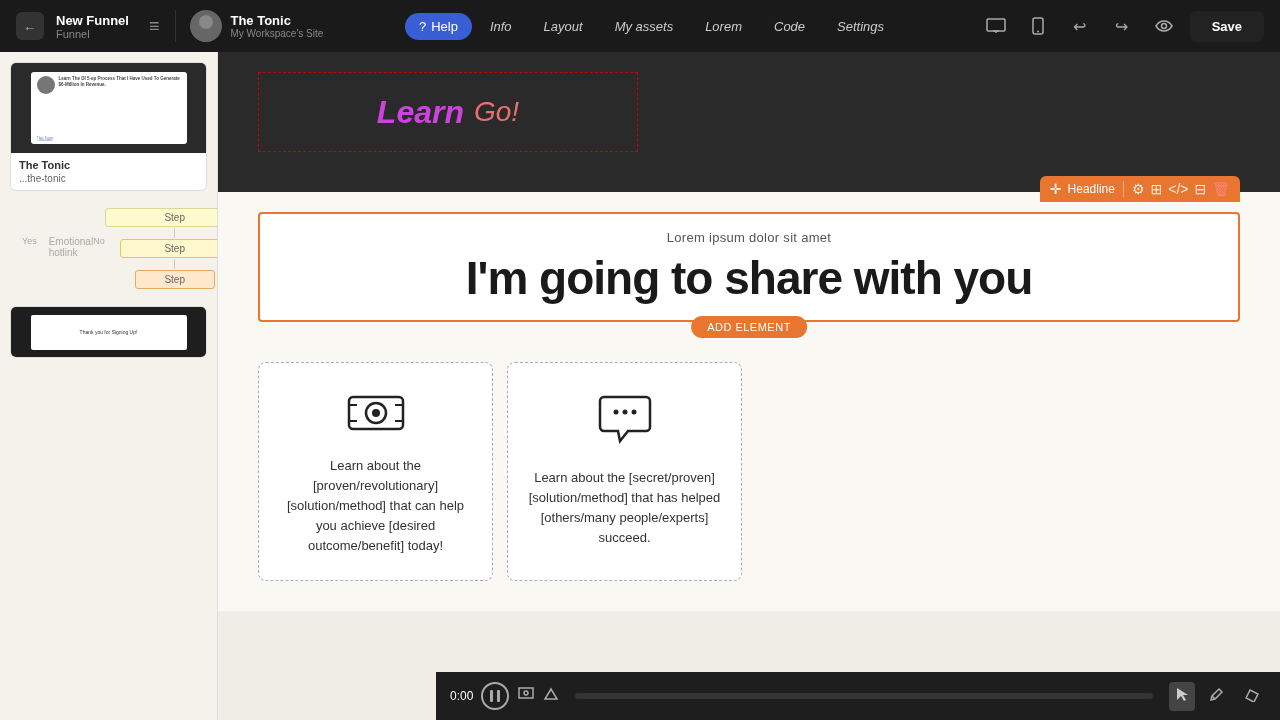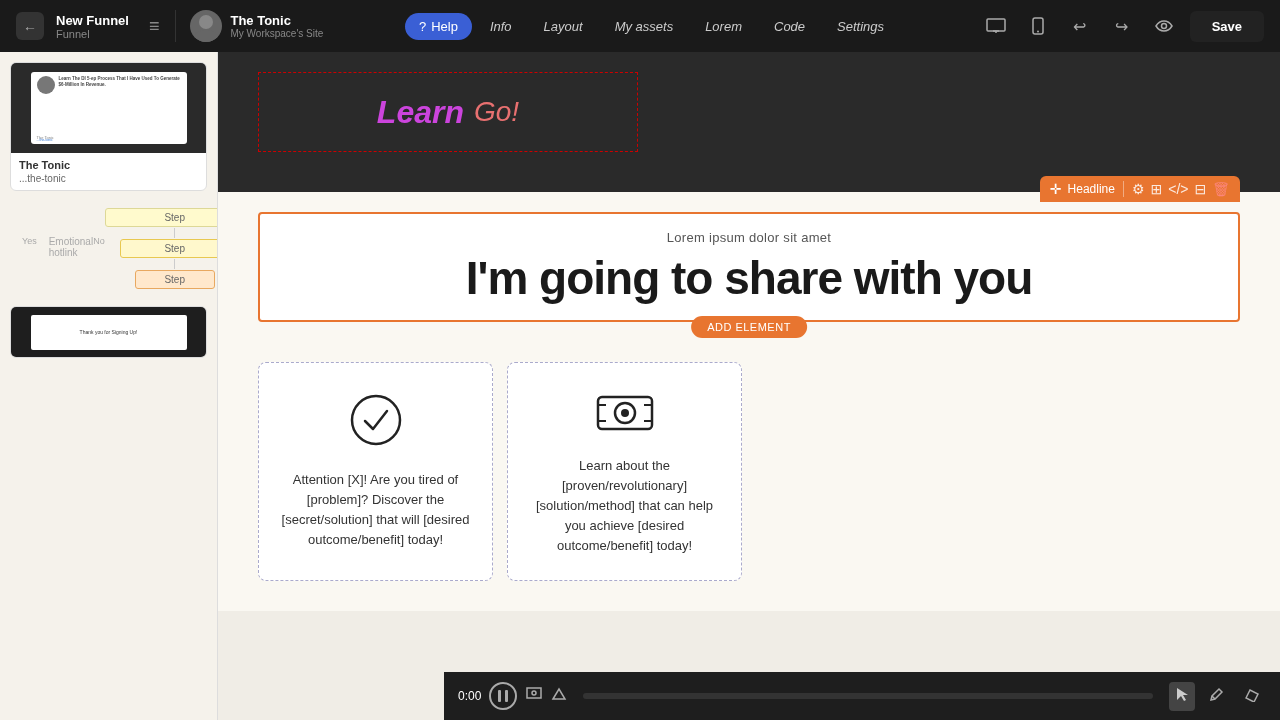--- a/index.html
+++ b/index.html
@@ -326,21 +326,21 @@
     .feature-text {
       font-size: 13px;
       color: #333;
       line-height: 1.55;
     }
 
     
     .bottom-bar {
       position: absolute;
       bottom: 0;
-      left: 226px;
+      left: 218px;
       right: 0;
       height: 48px;
       background: #1e1e1e;
       display: flex;
       align-items: center;
       padding: 0 14px;
       gap: 8px;
       z-index: 50;
     }
 
@@ -570,45 +570,47 @@
             <div class="headline-element-box">
               <div class="headline-label-above">Lorem ipsum dolor sit amet</div>
               <div class="headline-main-text">I'm going to share with you</div>
             </div>
 
             <button class="add-element-btn">ADD ELEMENT</button>
           </div>
 
           <div class="feature-cards-section">
 
-            <div class="feature-card">
-              <div class="feature-icon">
-                <svg width="54" height="54" viewBox="0 0 54 54">
-                  <circle cx="27" cy="27" r="24" fill="none" stroke="#222" stroke-width="2.5"></circle>
-                  <polyline points="16,28 24,36 38,18" fill="none" stroke="#222" stroke-width="2.5" stroke-linecap="round" stroke-linejoin="round"></polyline>
-                </svg>
-              </div>
-              <div class="feature-text">Attention [X]! Are you tired of [problem]? Discover the [secret/solution] that will [desired outcome/benefit] today!</div>
-            </div>
 
             <div class="feature-card">
               <div class="feature-icon">
                 <svg width="58" height="40" viewBox="0 0 58 40">
                   <rect x="2" y="4" width="54" height="32" rx="4" fill="none" stroke="#222" stroke-width="2.5"></rect>
                   <circle cx="29" cy="20" r="10" fill="none" stroke="#222" stroke-width="2.5"></circle>
                   <circle cx="29" cy="20" r="4" fill="#222"></circle>
                   <line x1="2" y1="12" x2="10" y2="12" stroke="#222" stroke-width="2"></line>
                   <line x1="48" y1="12" x2="56" y2="12" stroke="#222" stroke-width="2"></line>
                   <line x1="2" y1="28" x2="10" y2="28" stroke="#222" stroke-width="2"></line>
                   <line x1="48" y1="28" x2="56" y2="28" stroke="#222" stroke-width="2"></line>
                 </svg>
               </div>
               <div class="feature-text">Learn about the [proven/revolutionary] [solution/method] that can help you achieve [desired outcome/benefit] today!</div>
             </div>
 
+            <div class="feature-card">
+              <div class="feature-icon">
+                <svg width="58" height="52" viewBox="0 0 58 52">
+                  <path d="M8 4h42a4 4 0 0 1 4 4v26a4 4 0 0 1-4 4H32l-8 10-2-10H8a4 4 0 0 1-4-4V8a4 4 0 0 1 4-4z" fill="none" stroke="#222" stroke-width="2.5"></path>
+                  <circle cx="20" cy="19" r="2.5" fill="#222"></circle>
+                  <circle cx="29" cy="19" r="2.5" fill="#222"></circle>
+                  <circle cx="38" cy="19" r="2.5" fill="#222"></circle>
+                </svg>
+              </div>
+              <div class="feature-text">Learn about the [secret/proven] [solution/method] that has helped [others/many people/experts] succeed.</div>
+            </div>
 
 
           </div>
         </div>
 
       </div>
     </div>
 
     <div class="bottom-bar">
       <span class="video-time">0:00</span>

